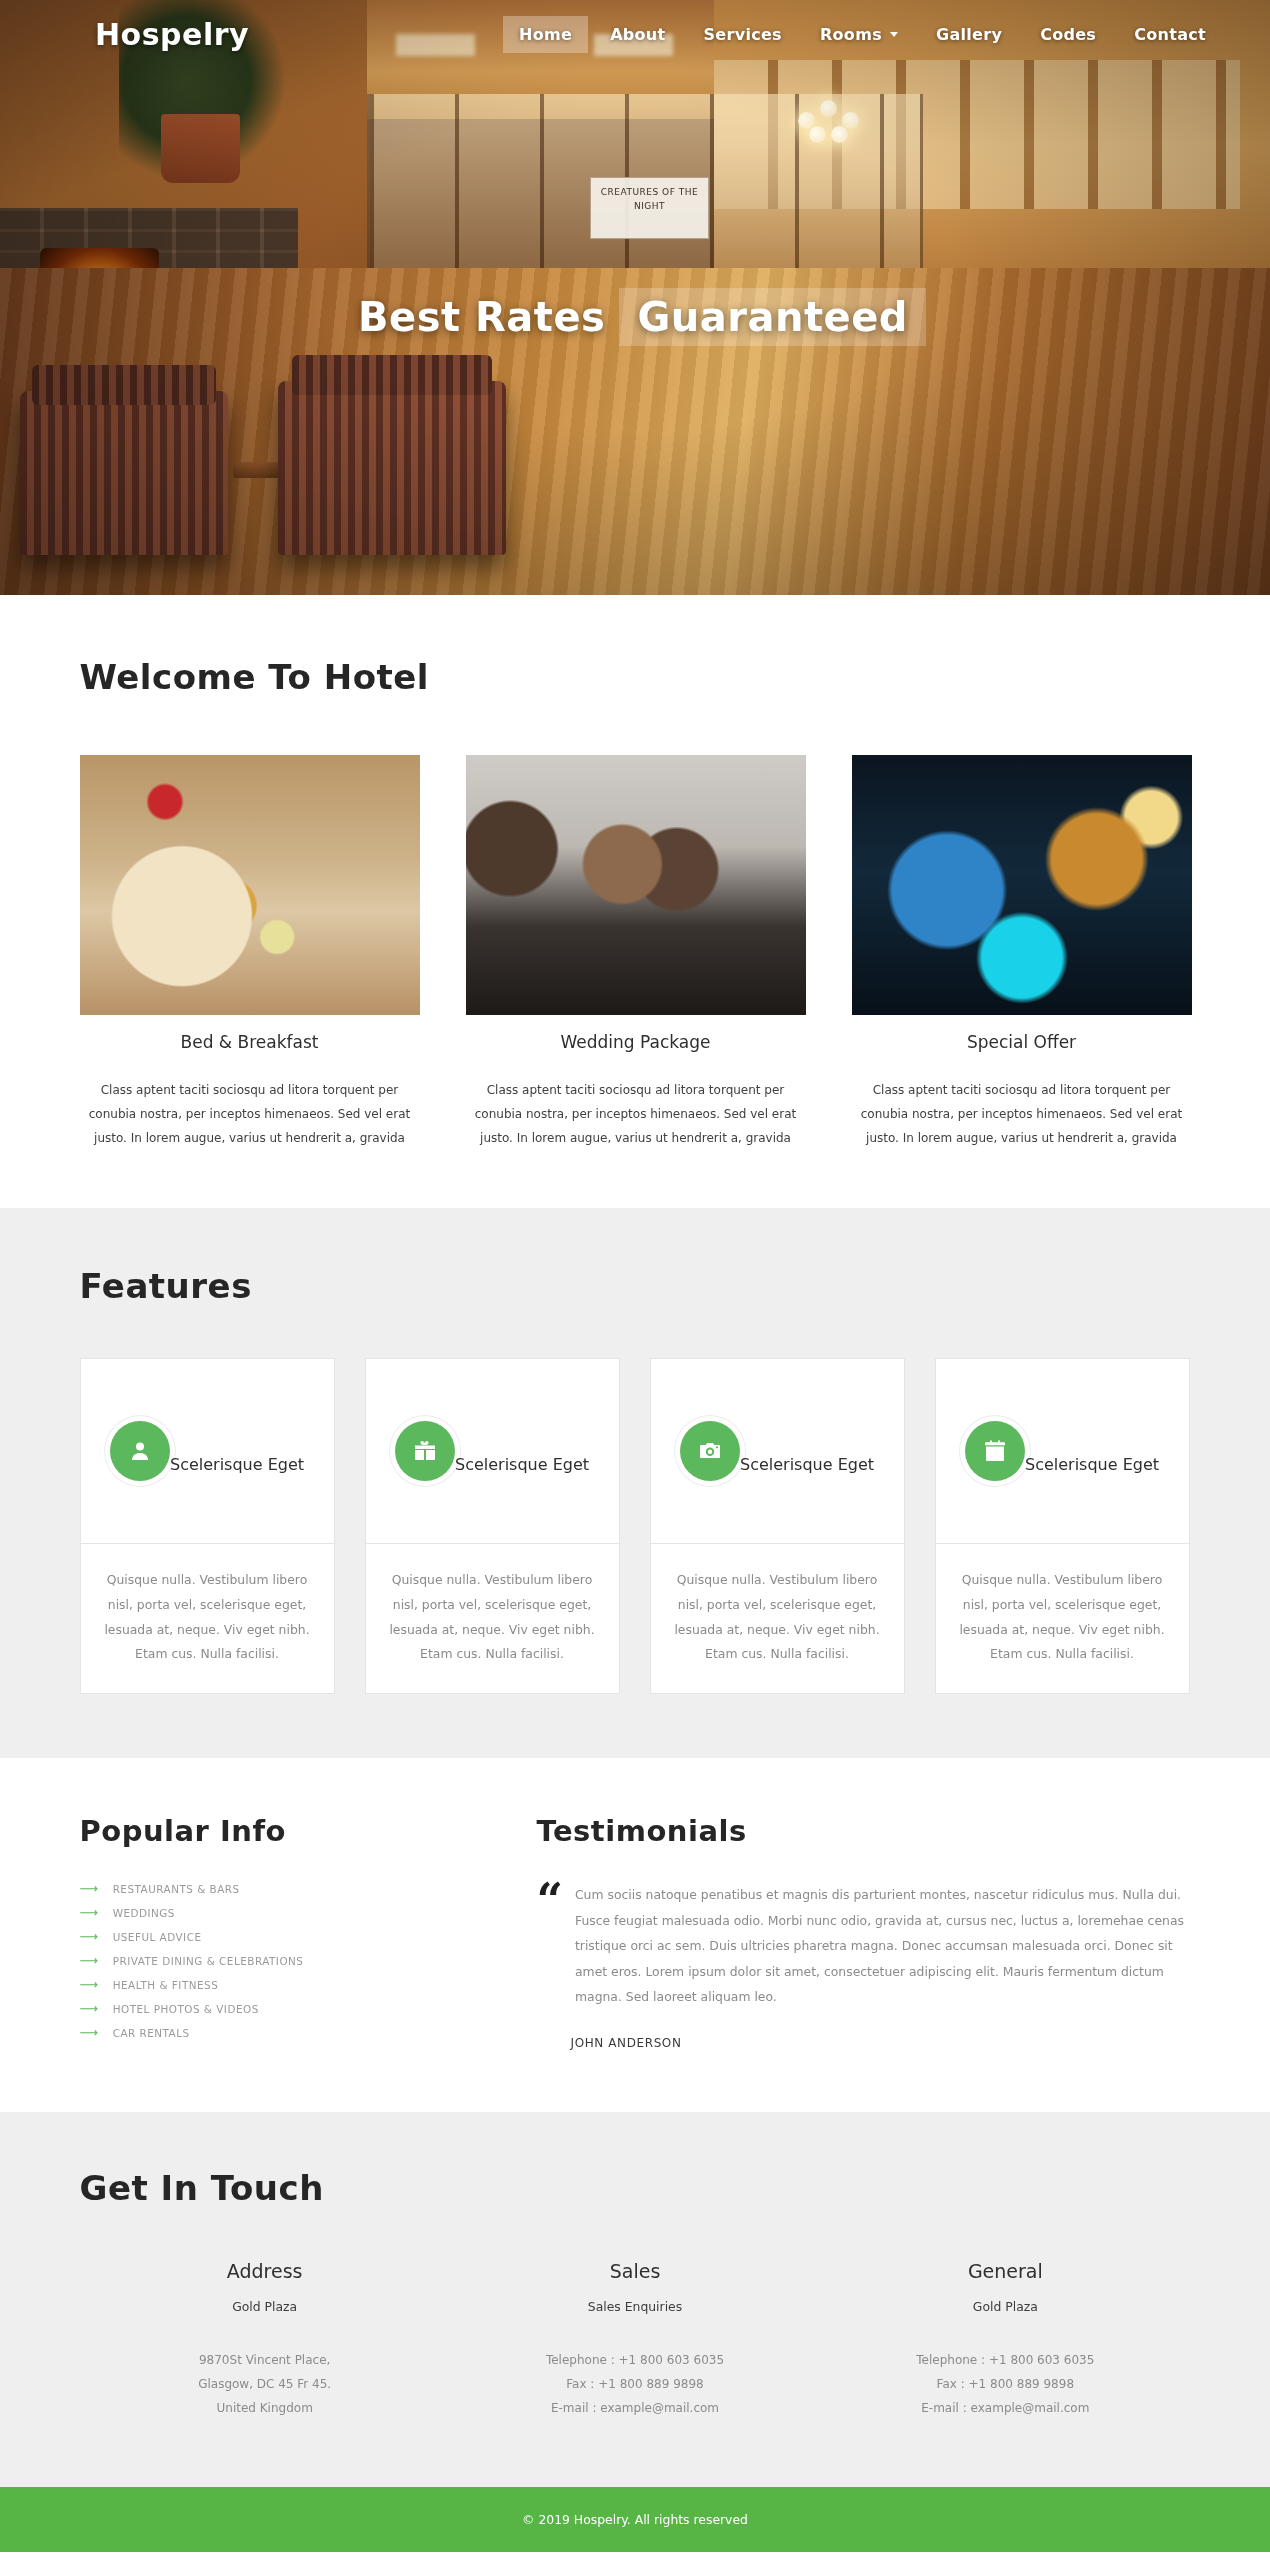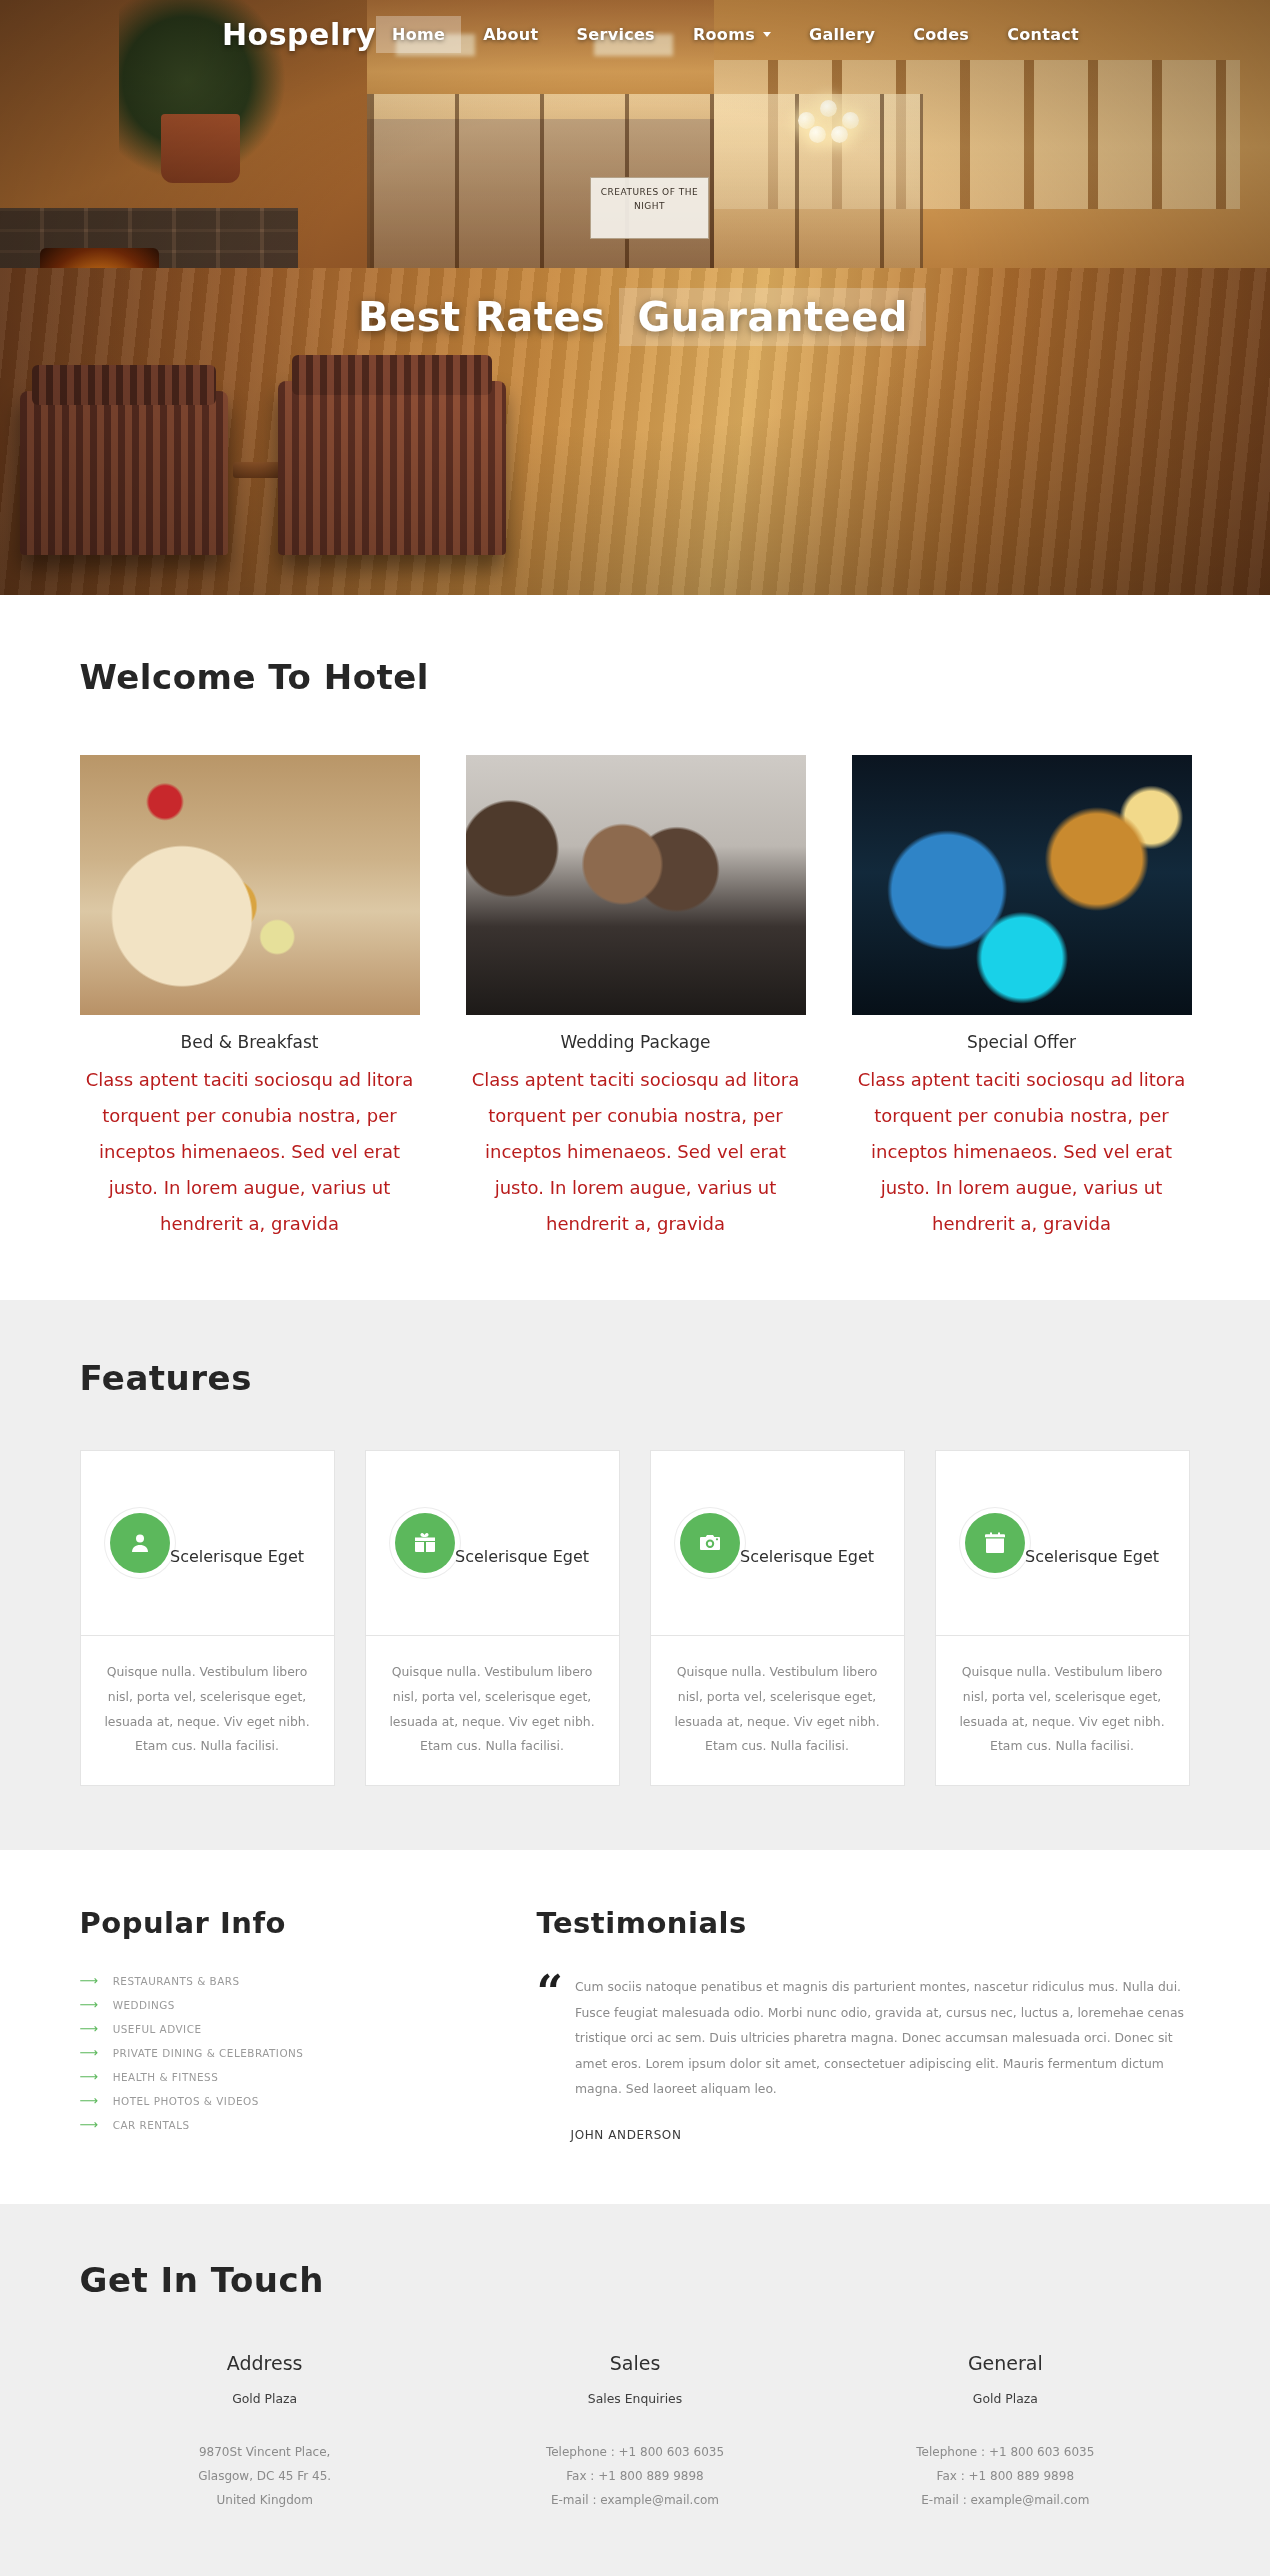--- a/index.html
+++ b/index.html
@@ -114,21 +114,21 @@
   .hp-chand i:nth-child(3){ left:48px; top:18px; }
   .hp-chand i:nth-child(4){ left:15px; top:32px; }
   .hp-chand i:nth-child(5){ left:37px; top:32px; }
   .hero-vig{
     position:absolute; inset:0;
     background:radial-gradient(ellipse at 50% 45%, rgba(0,0,0,0) 35%, rgba(0,0,0,.38) 100%);
   }
 
   .hero-top{
     position:absolute; top:0; left:0; right:0; height:69px; z-index:5;
-    display:flex; align-items:center; justify-content:center;
+    display:flex; align-items:center; justify-content:space-between;
     padding:0 48px 0 95px;
   }
   .logo{
     color:#fff; font-size:30px; font-weight:700; letter-spacing:0.5px;
     text-shadow:0 2px 5px rgba(0,0,0,.45);
   }
   .nav{ display:flex; align-items:center; gap:6px; }
   .nav a{
     color:#fff; text-decoration:none; font-size:16px; font-weight:700;
     padding:9px 16px; display:inline-flex; align-items:center; gap:6px;
@@ -193,21 +193,21 @@
       radial-gradient(circle at 28% 52%, #2f84c7 0 55px, rgba(47,132,199,0) 60px),
       radial-gradient(circle at 72% 40%, #c98a2f 0 45px, rgba(201,138,47,0) 52px),
       radial-gradient(circle at 88% 24%, #f2d98a 0 26px, rgba(242,217,138,0) 32px),
       radial-gradient(circle at 50% 78%, #19d1e8 0 40px, rgba(25,209,232,0) 46px),
       linear-gradient(180deg,#0b1520 0%,#12293b 45%,#071018 100%);
   }
   .card-title{
     text-align:center; font-size:17px; color:#2f2f2f; margin-top:17px; font-weight:400;
   }
   .card-text{
-    text-align:center; font-size:18px; color:#b91c1c; line-height:2.0; margin-top:10px;
+    text-align:center; font-size:12px; color:#404040; line-height:2.0; margin-top:26px;
     padding:0 6px;
   }
 
   
   .features{ padding:58px 0 64px; }
   .feat-grid{ display:flex; gap:30px; margin-top:52px; }
   .feat{ width:255px; }
   .feat-top{
     background:#fff; border:1px solid #e4e4e4; height:186px;
     display:flex; flex-direction:row; align-items:center; justify-content:center;

